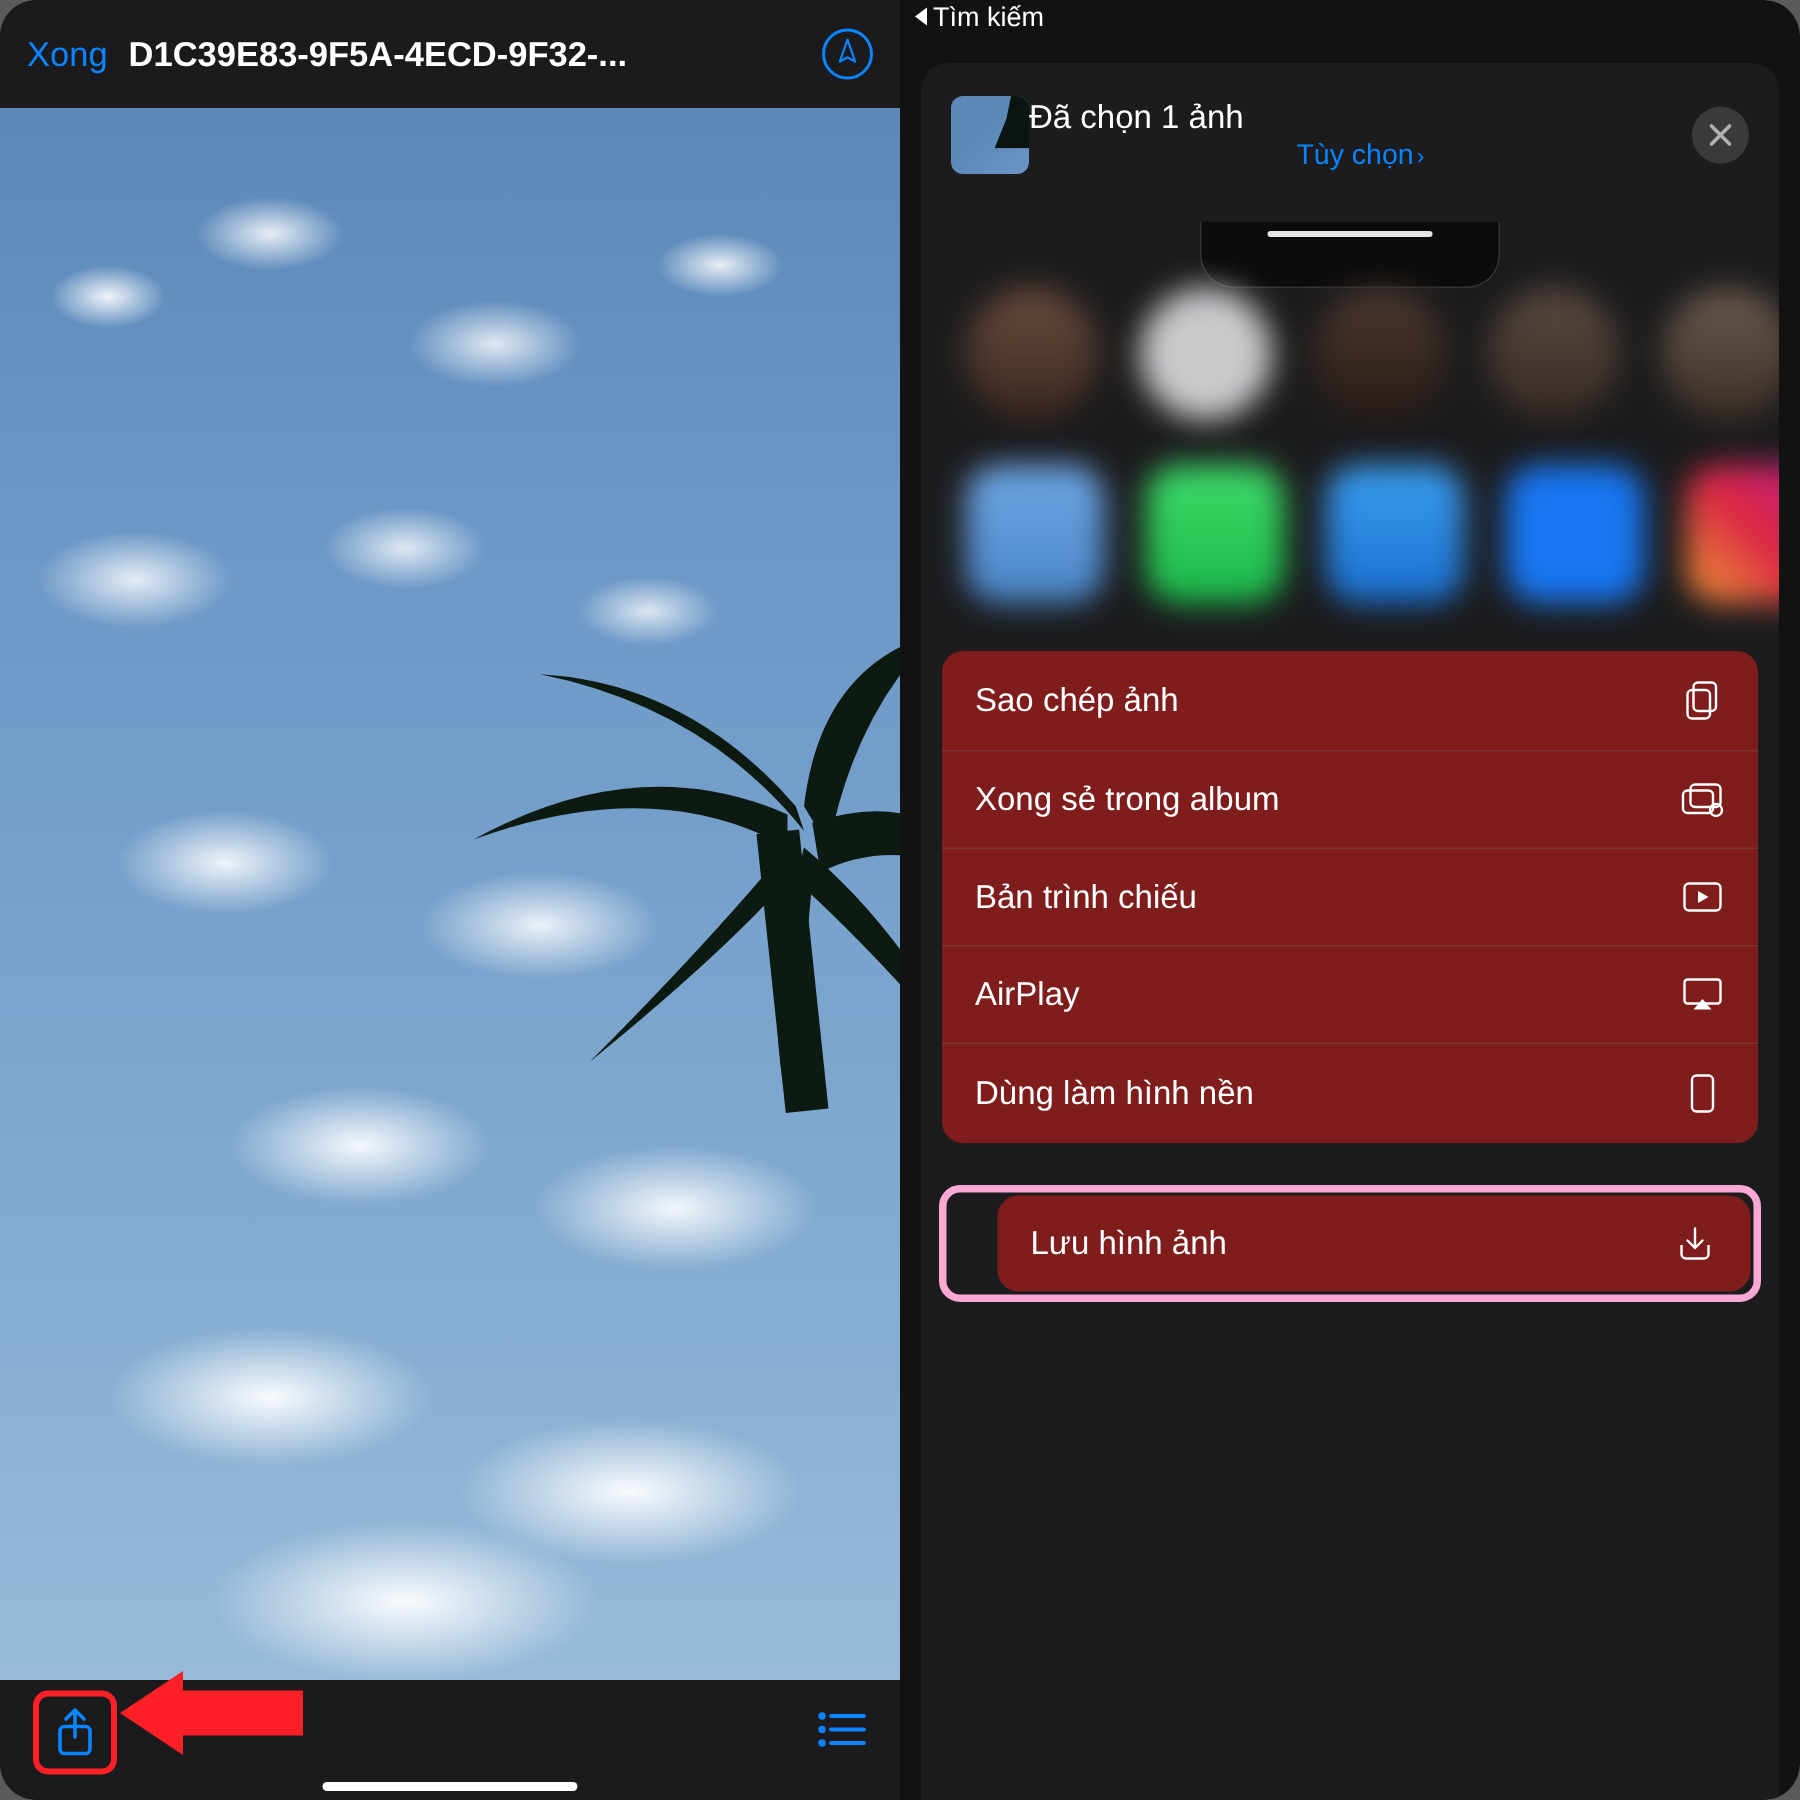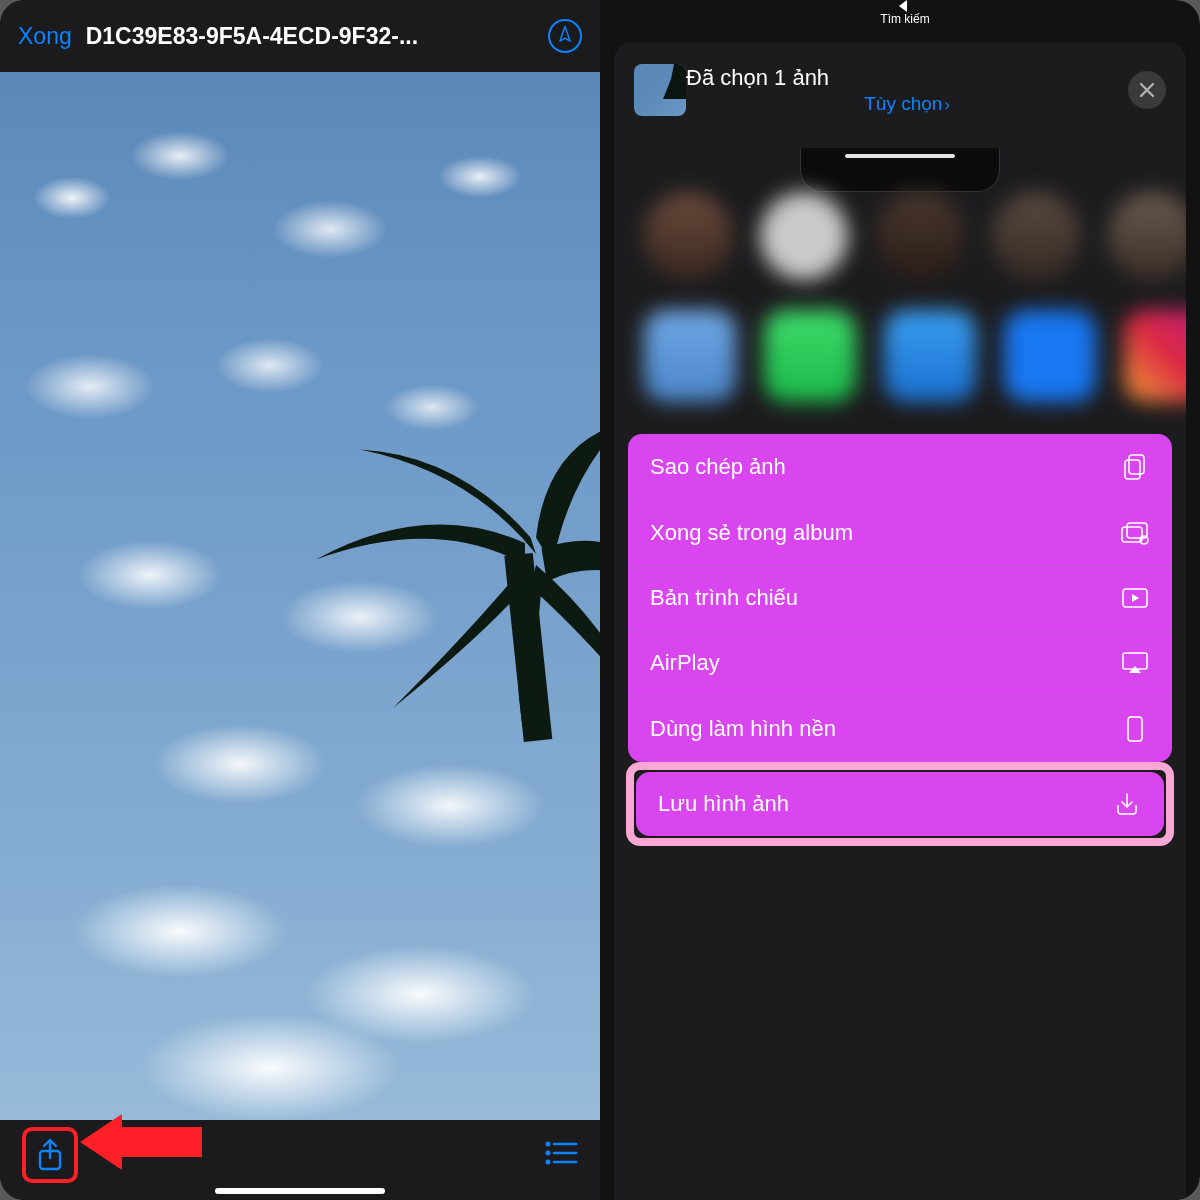--- a/index.html
+++ b/index.html
@@ -131,21 +131,21 @@
   }
   .red-arrow .shaft {
     width:80px; height:30px; background:#ff1f26;
   }
 
   
   .right-top {
     height: 22px;
     display:flex; align-items:center;
     padding-left: 10px;
-    color:#fff; font-size:12px;flex-direction:column;
+    color:#fff; font-size:18px;
   }
   .right-top .tri {
     width:0;height:0; border-top:6px solid transparent;border-bottom:6px solid transparent;border-right:8px solid #fff;
     margin-right:4px;
   }
 
   .sheet {
     position:absolute;
     left:14px; right:14px;
     top: 42px;
@@ -222,42 +222,43 @@
     width:92px;height:92px;border-radius:22px;flex-shrink:0;
   }
   .app.a1{background:linear-gradient(#6fa8e6,#4a85c8);}
   .app.a2{background:linear-gradient(#3edb6a,#1bb94a);}
   .app.a3{background:linear-gradient(#3a9ef0,#1a6fd0);}
   .app.a4{background:#1877f2;}
   .app.a5{background:linear-gradient(45deg,#f09433,#e6683c,#dc2743,#cc2366,#bc1888);}
 
   .action-list {
     margin: 22px 14px 0 14px;
-    background:#d946ef;
+    background:#7f1d1d;
     border-radius:14px;
     overflow:hidden;
   }
   .action-item {
     display:flex;
     align-items:center;
     justify-content:space-between;
     padding: 19px 22px;
     color:#fff;
     font-size:22px;
     border-bottom:1px solid rgba(120,120,120,0.28);
   }
   .action-item:last-child{border-bottom:none;}
   .action-item .ico { width:30px; display:flex;justify-content:center;align-items:center;}
   .action-item .ico svg { stroke:#fff; fill:none; stroke-width:1.6; }
   .action-list.single { margin-top: 16px; }
 
   .highlight-box {
-    border: 8px solid #f9a8d4;
+    border: 5px solid #f9a8d4;
     border-radius: 14px;
-    margin: 0 12px 0 12px;
+    margin: 28px 12px 0 12px;
+    padding-left: 32px;
   }
   .highlight-box .action-list { margin: 2px; }
 </style>
 </head>
 <body>
 
 <div class="panel panel-left">
   <div class="left-header">
     <span class="done-btn">Xong</span>
     <span class="file-title">D1C39E83-9F5A-4ECD-9F32-...</span>

